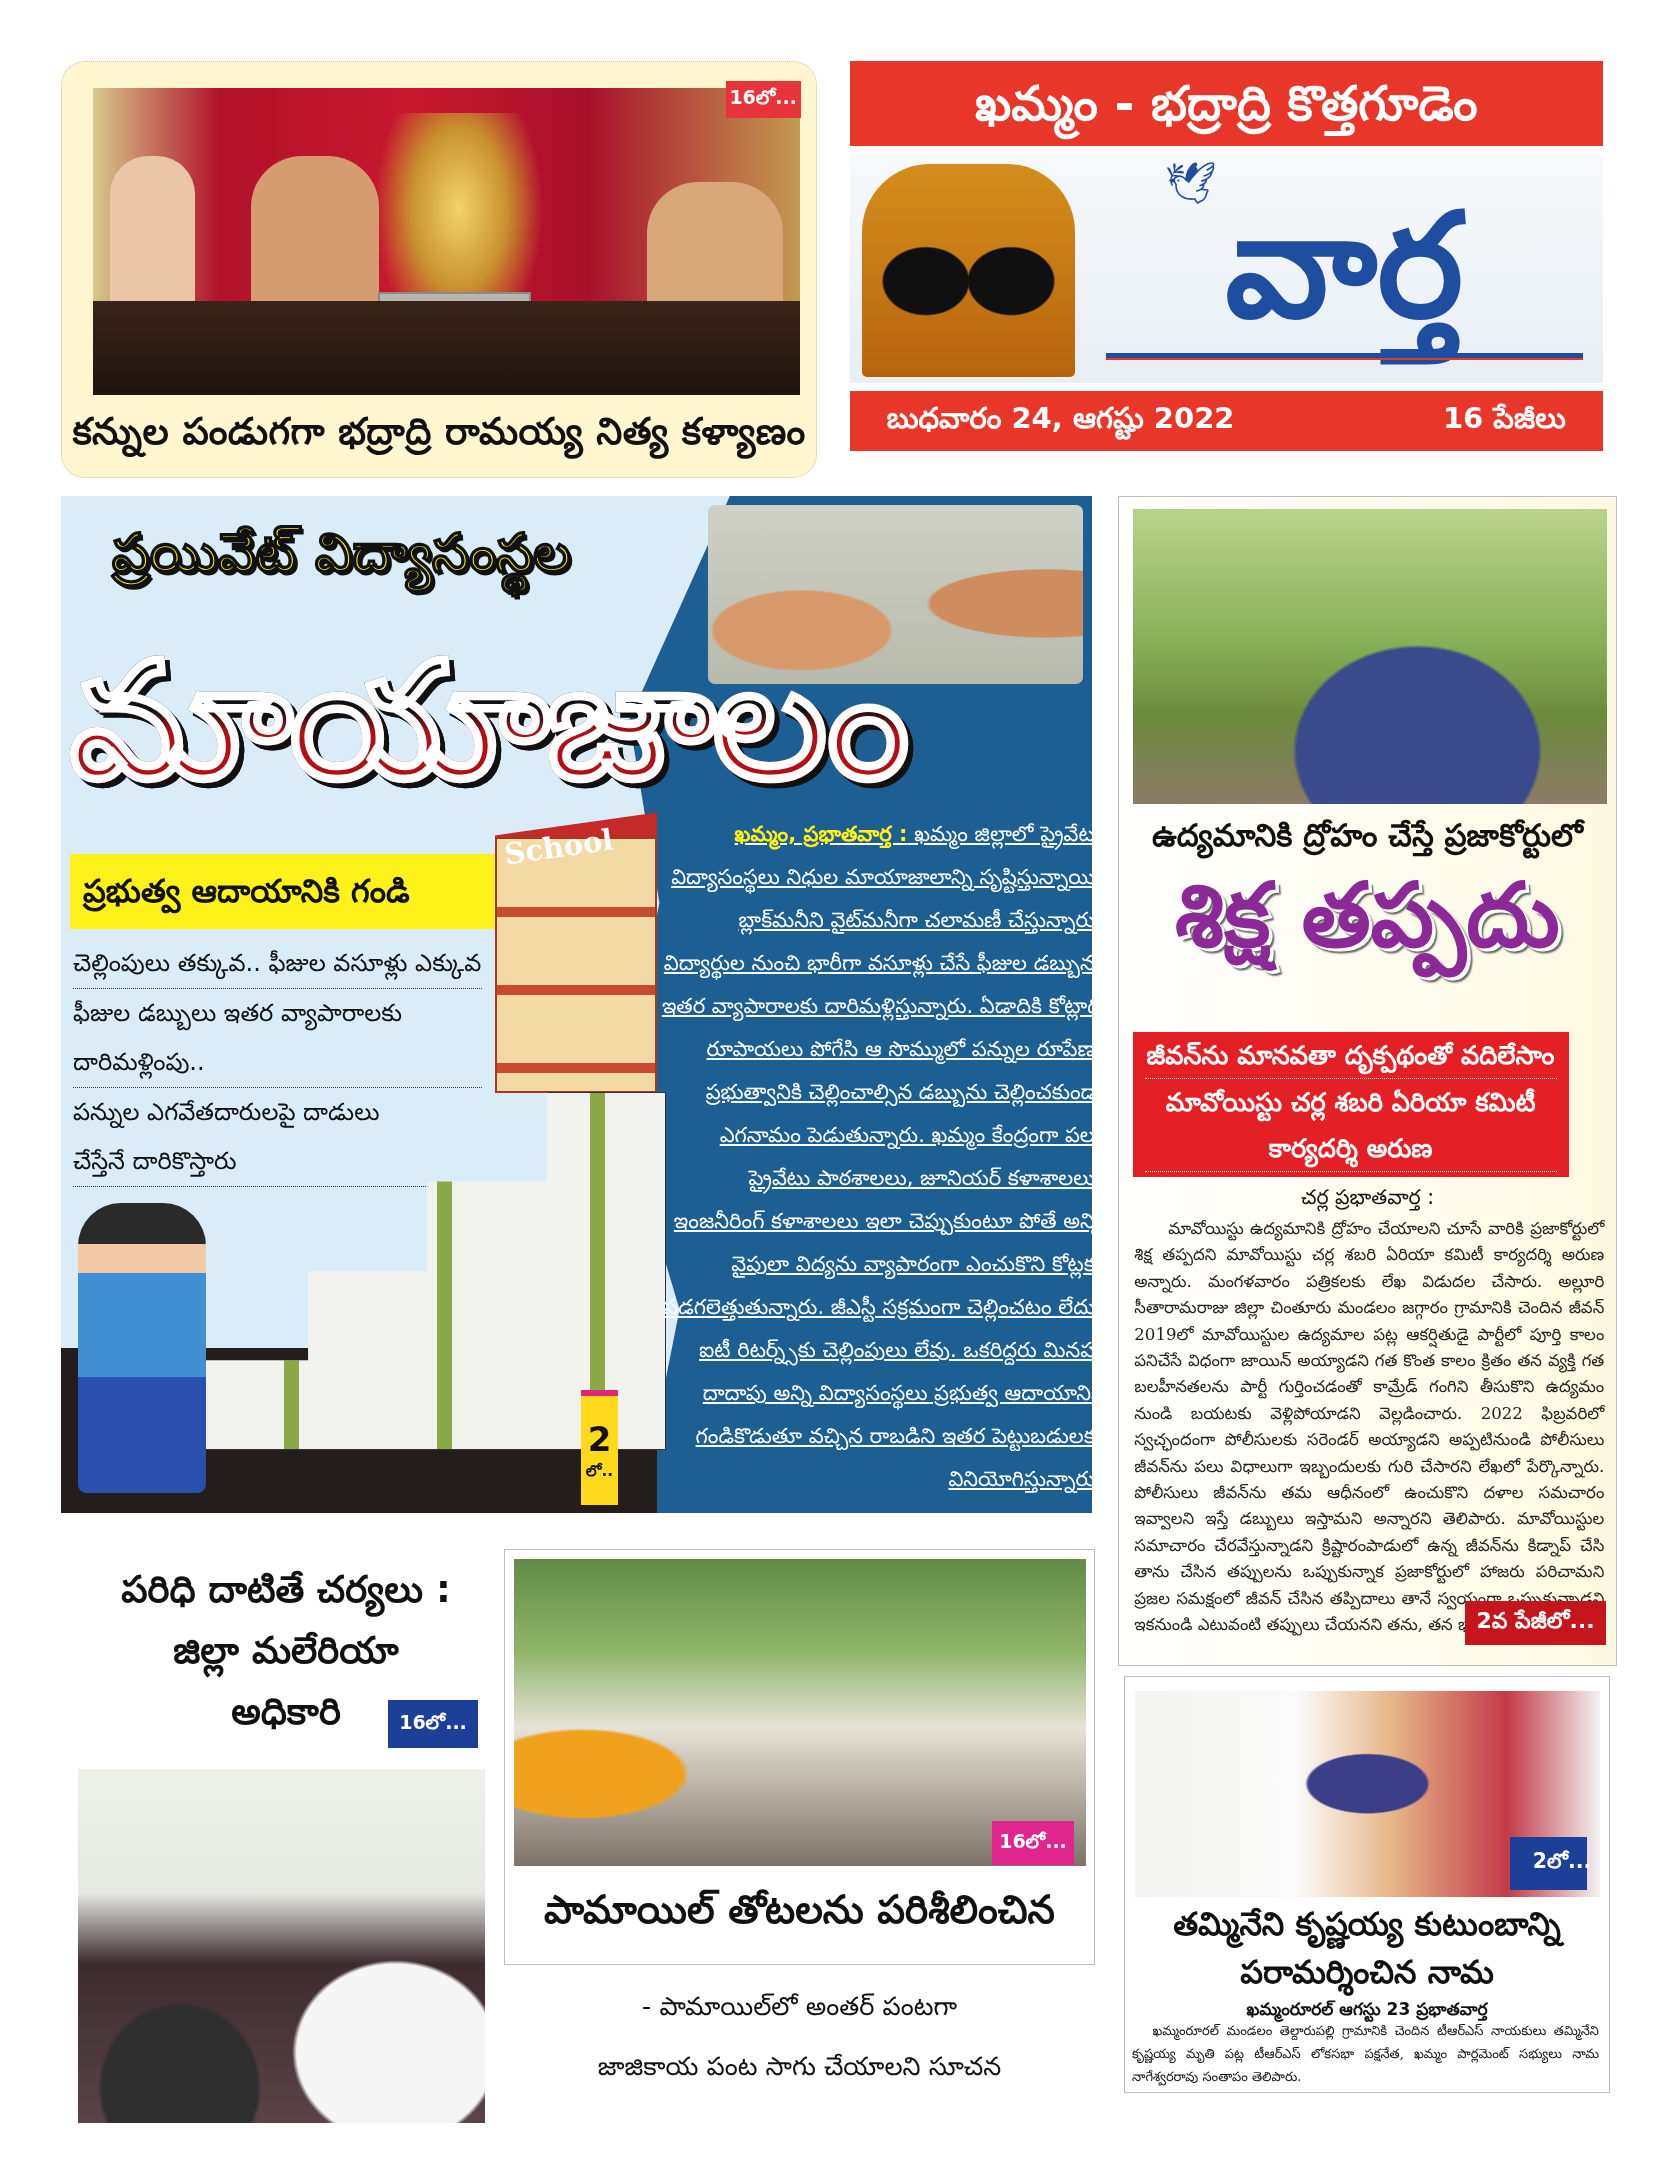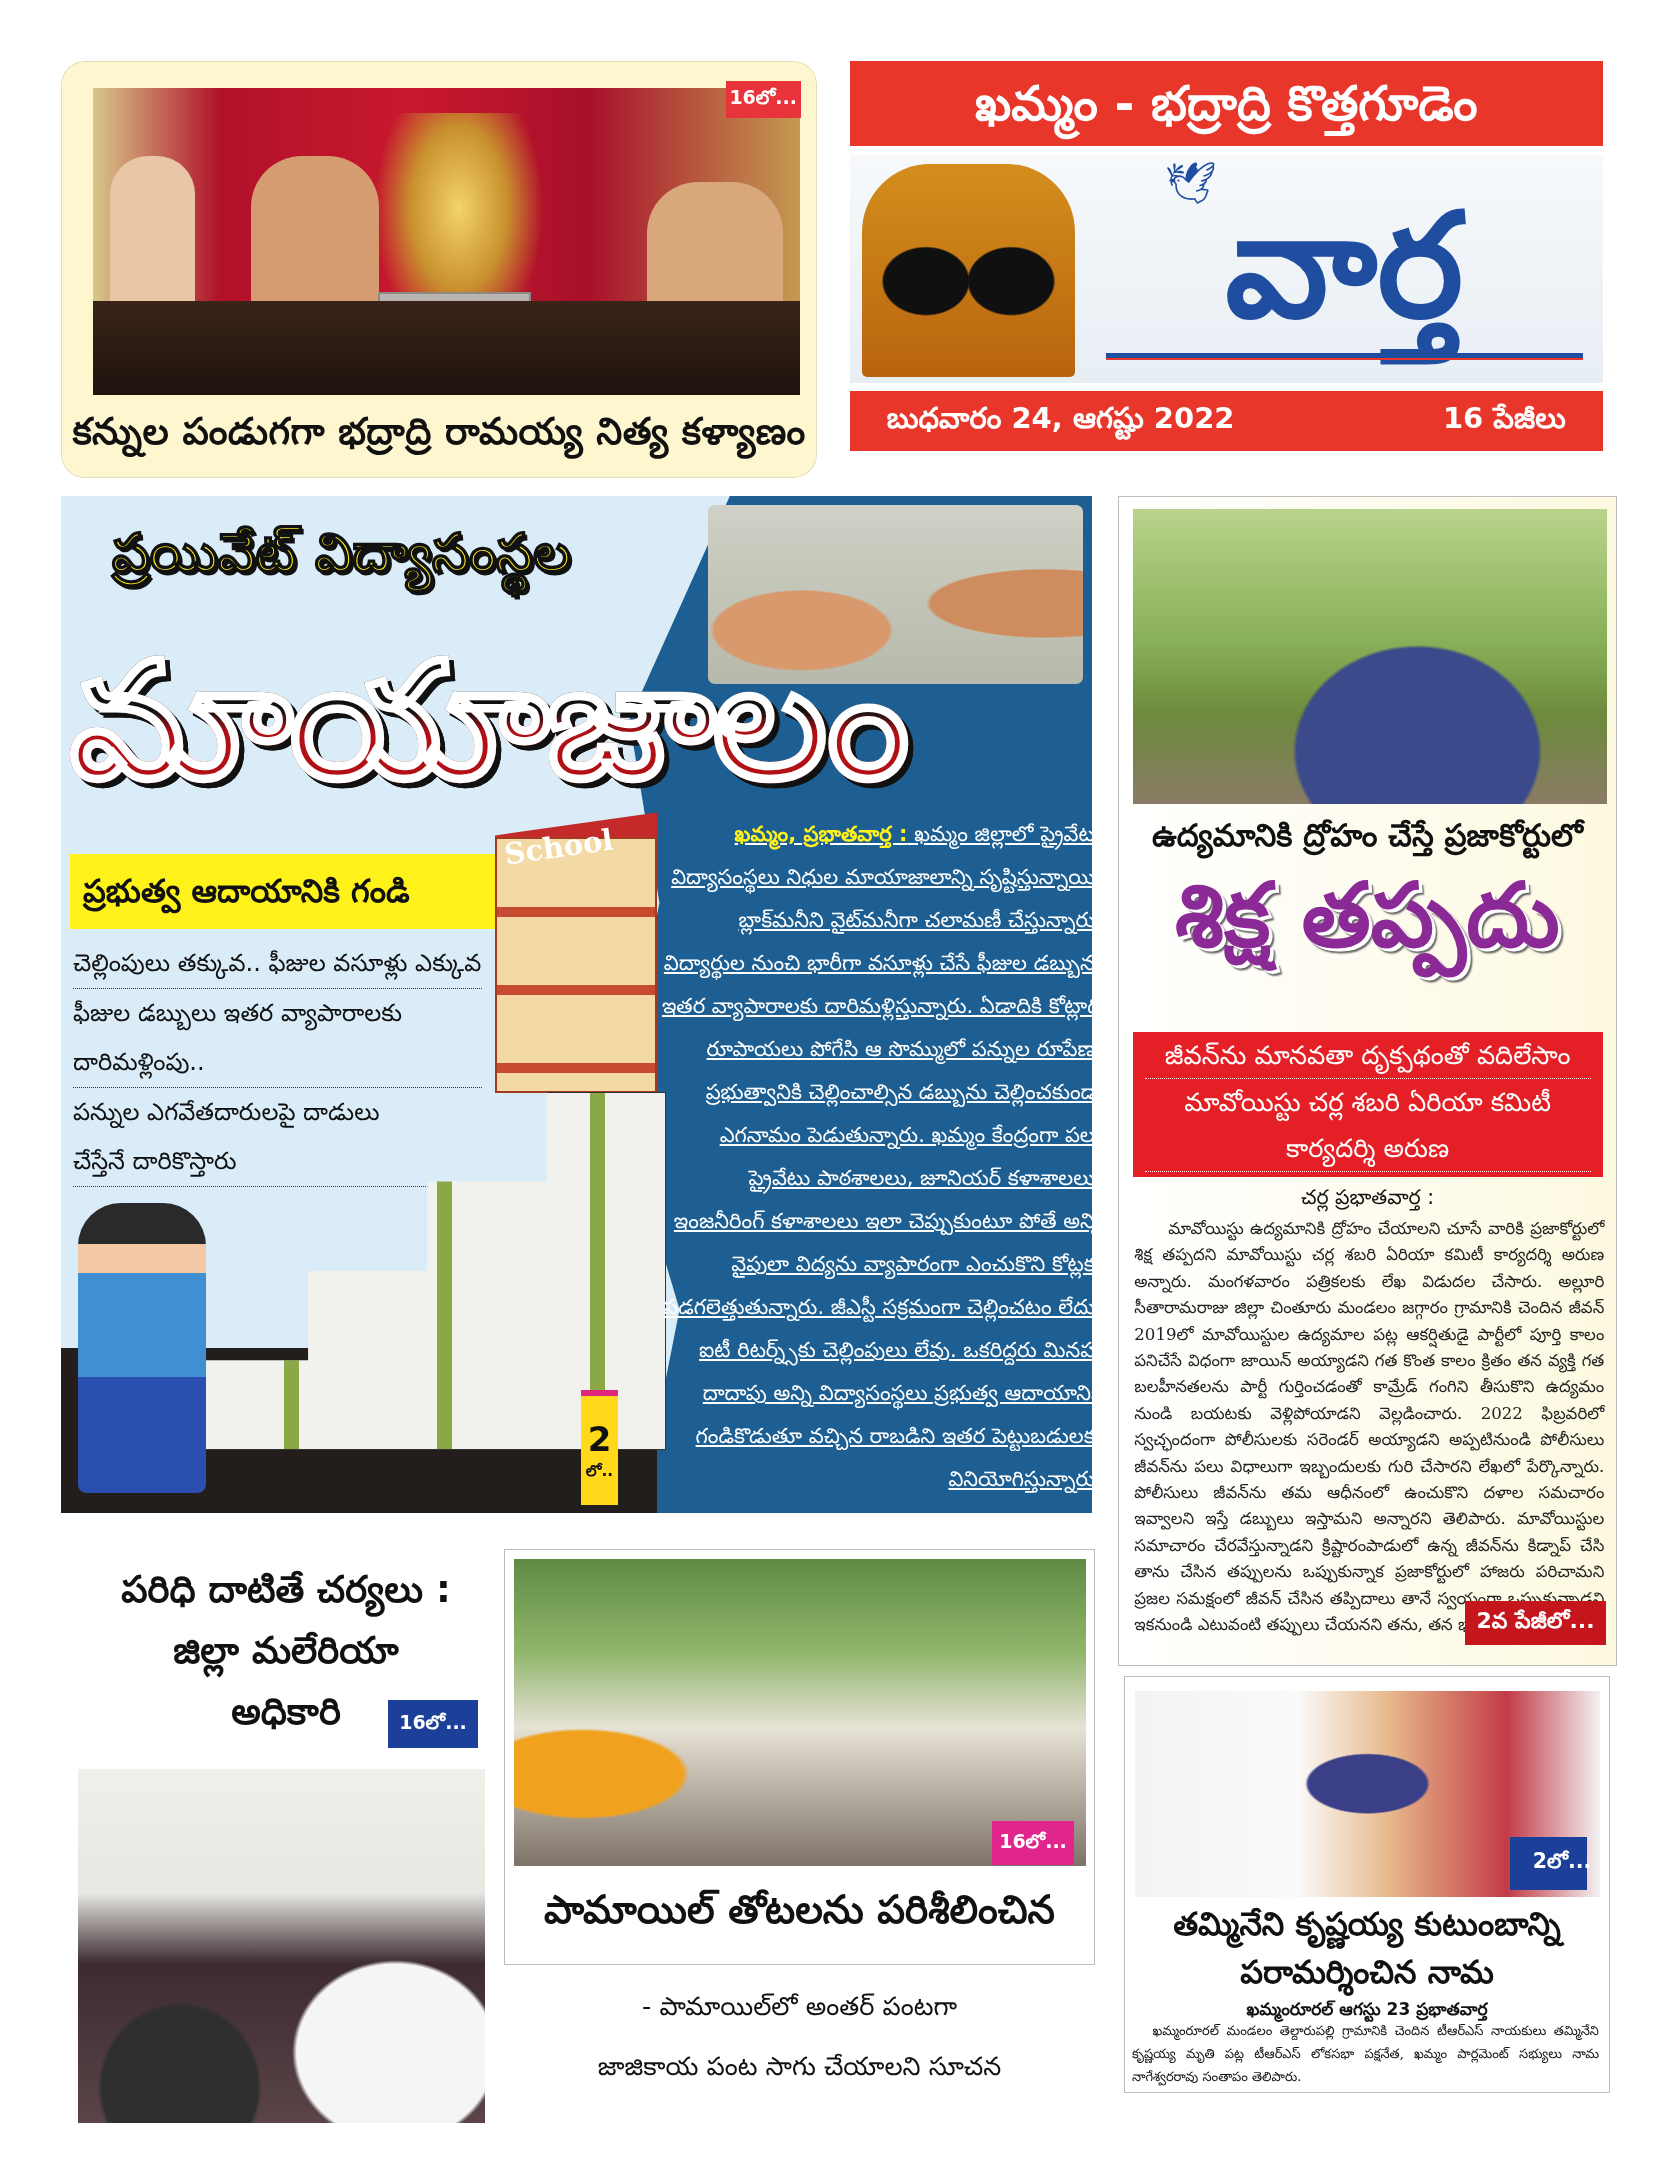--- a/index.html
+++ b/index.html
@@ -131,22 +131,22 @@
     background:
       radial-gradient(ellipse at 60% 82%, #3b4a8a 0 30%, rgba(0,0,0,0) 31%),
       linear-gradient(#b9d38b 0%, #88b058 45%, #6d8a3c 70%, #8a7b66 100%);
   }
   .maoist .kicker { left: 0; right: 0; top: 320px; text-align: center; font-size: 31px; font-weight: bold; }
   .maoist .headline {
     left: 0; right: 0; top: 366px; text-align: center; font-size: 89px; font-weight: bold; color: #8b2a96;
     text-shadow: 3.4px 3.4px 0 #fff, 5.1px 5.1px 1.7px #666;
   }
   .maoist .redbox {
-    left: 13.6px; top: 535px; width: 470px; height: 145px; background: #e51f26; color: #fff; text-align: center;
-    font-size: 25.6px; font-weight: normal;
+    left: 13.6px; top: 535px; width: 436px; height: 145px; background: #e51f26; color: #fff; text-align: center;
+    font-size: 25.6px; font-weight: bold;
   }
   .maoist .redbox div { line-height: 46px; }
   .maoist .redbox .dot { border-bottom: 1.7px dotted #fff; margin: 0 12px; }
   .maoist .dateline { left: 0; right: 0; top: 688px; text-align: center; font-size: 20.4px; }
   .maoist .body {
     left: 15.3px; top: 719px; width: 470px; font-family: "DejaVu Serif", serif; font-size: 16.6px; line-height: 26.4px;
     text-align: justify; text-indent: 34px; color: #222;
   }
   .maoist .cont {
     left: 346px; top: 1104px; width: 141px; height: 44px; background: #c4161c; font-size: 22px;

